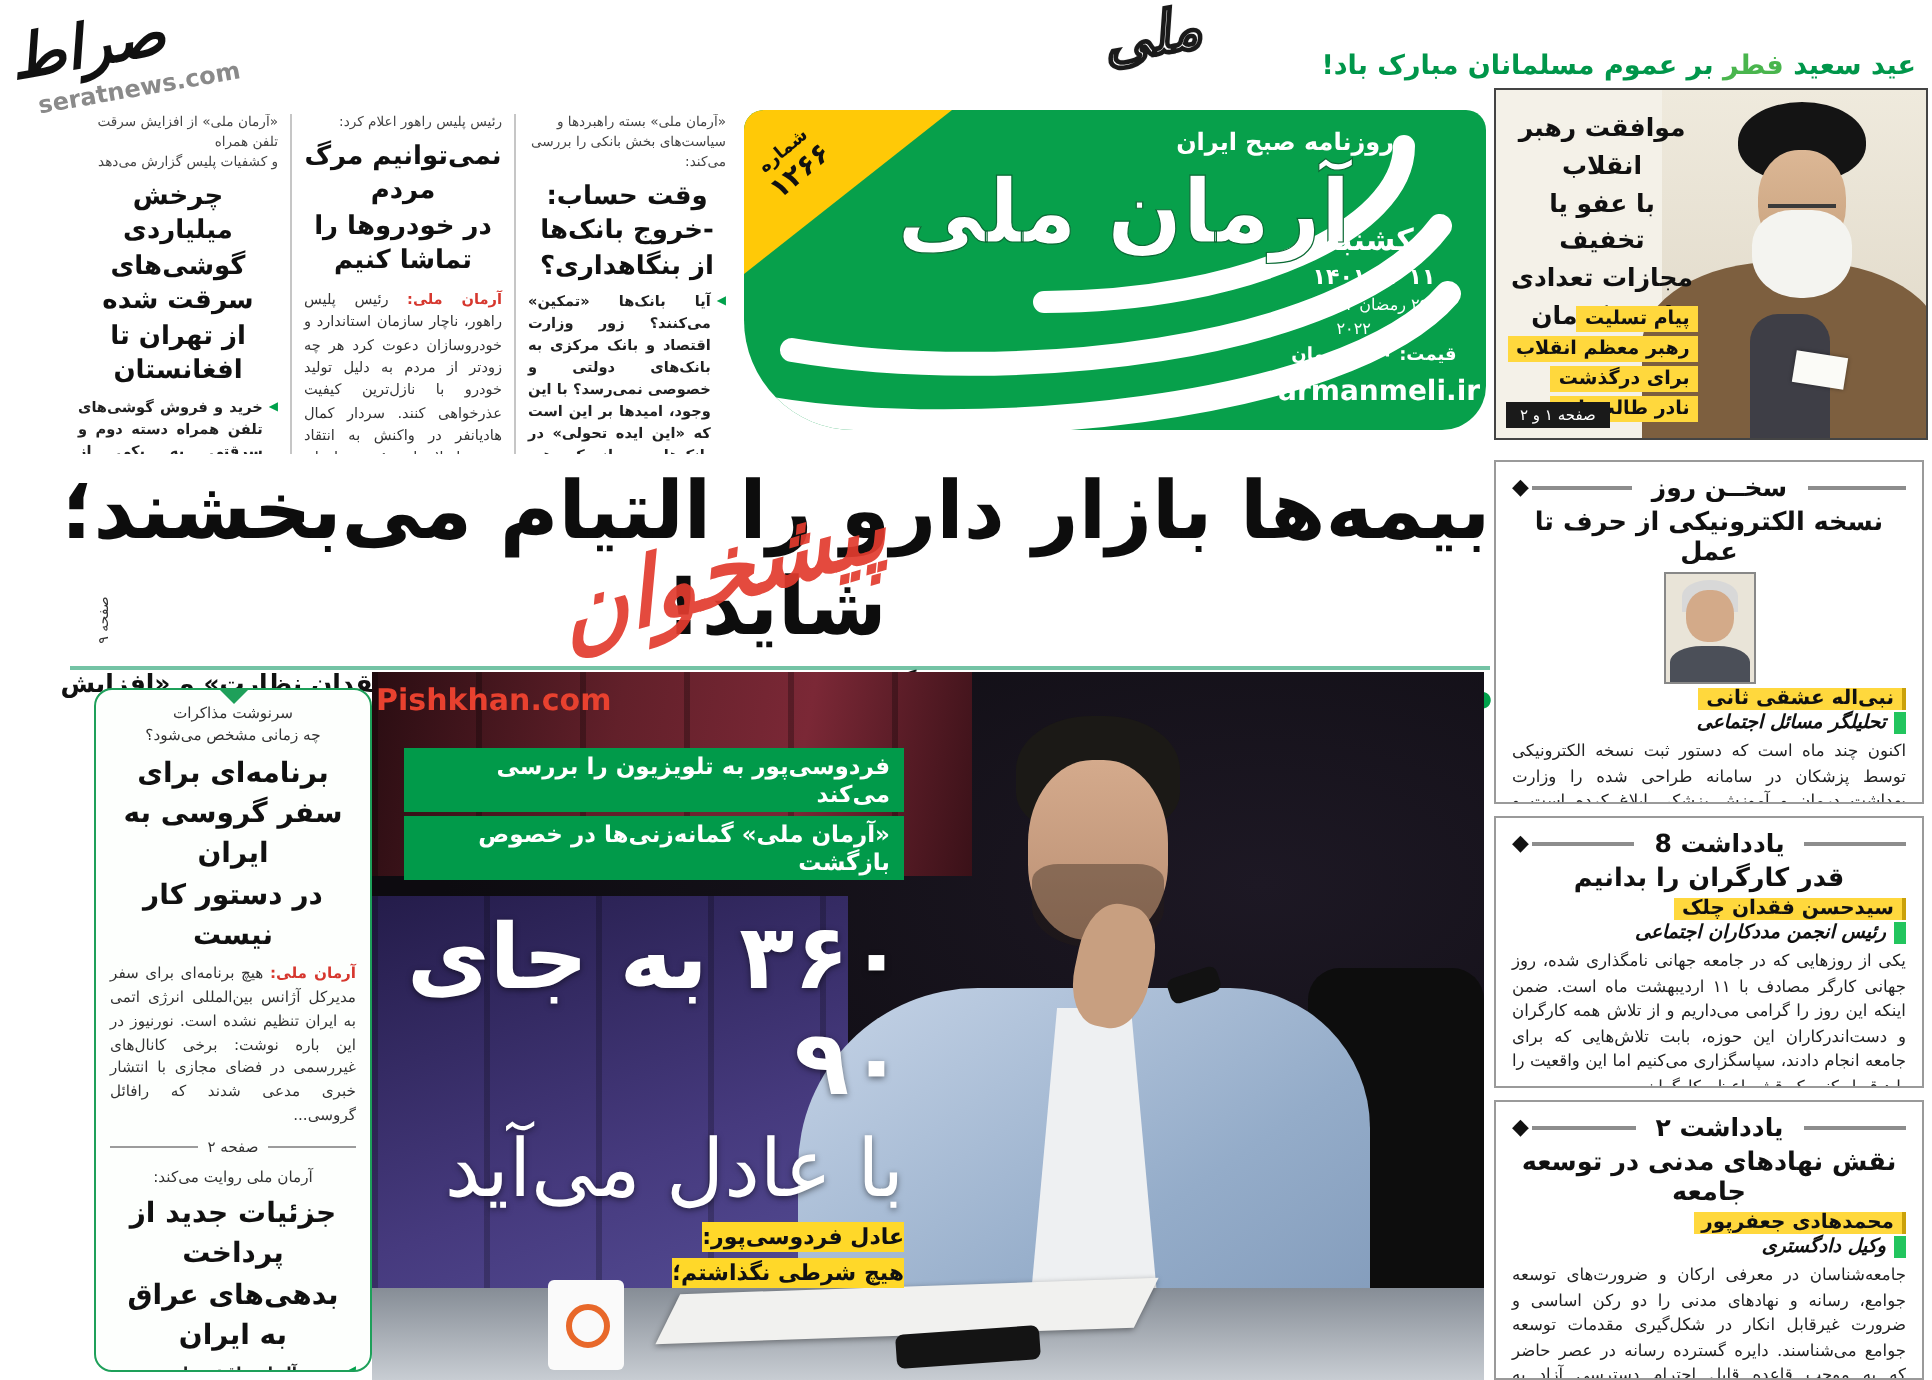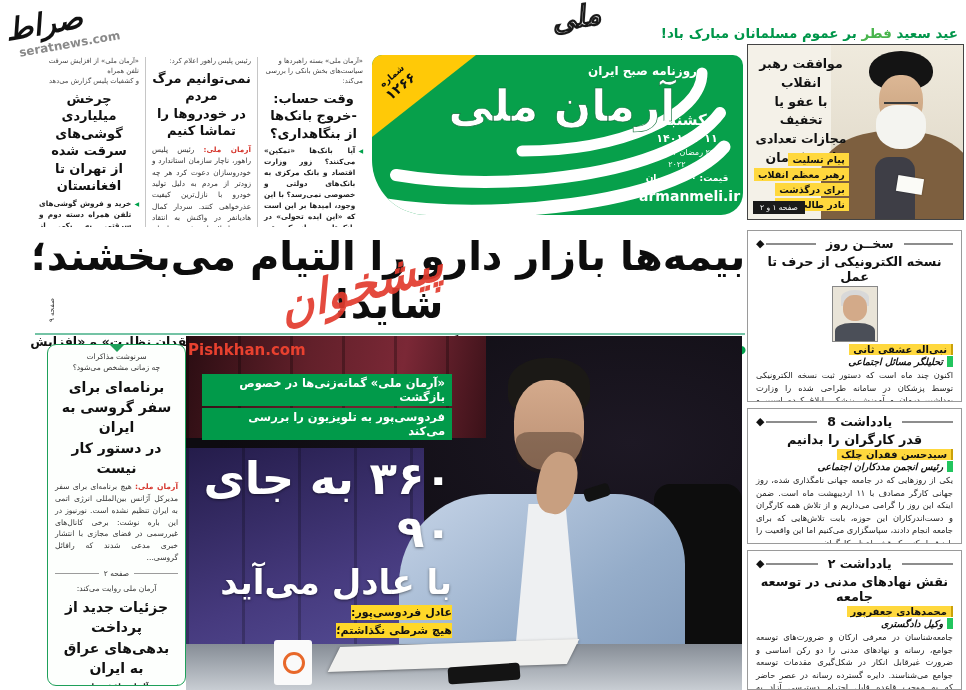--- a/index.html
+++ b/index.html
@@ -100,21 +100,21 @@
   .desk{position:absolute;left:0;bottom:0;width:100%;height:46px;background:linear-gradient(#868d96,#c8cdd3);}
   .papers{position:absolute;left:150px;bottom:22px;width:235px;height:25px;background:#f1f1ef;
      transform:skewX(-28deg) rotate(-2deg);box-shadow:0 1px 3px rgba(0,0,0,.4);}
   .mug{position:absolute;left:88px;bottom:5px;width:38px;height:45px;background:#fafafa;border-radius:3px;}
   .mug::after{content:"";position:absolute;left:9px;top:12px;width:16px;height:16px;border:3px solid #e8682a;border-radius:50%;}
   .phone{position:absolute;left:262px;bottom:8px;width:72px;height:17px;background:#141414;border-radius:4px;transform:rotate(-4deg);}
 
   .ph-overlay{position:absolute;left:16px;top:38px;width:250px;display:flex;flex-direction:column;align-items:flex-start;z-index:5;}
   .g-chip{background:#019a4a;color:#fff;font-size:11.5px;font-weight:bold;padding:2px 7px;margin-bottom:2px;}
   .ph-h1{color:#fff;font-size:45px;font-weight:bold;margin-top:10px;letter-spacing:-1px;text-shadow:0 1px 3px rgba(0,0,0,.5);}
-  .ph-h2{color:#fff;font-size:34px;font-weight:bold;margin-top:4px;letter-spacing:-1px;text-shadow:0 1px 3px rgba(0,0,0,.5);}
+  .ph-h2{color:#fff;font-size:40px;font-weight:normal;margin-top:4px;letter-spacing:-1px;text-shadow:0 1px 3px rgba(0,0,0,.5);}
   .y-chip{background:#ffd829;color:#111;font-size:11px;font-weight:bold;padding:1px 0;margin-top:3px;}
   .y-chip:first-of-type{margin-top:12px;}
 
   
   .sidebox{left:47px;top:344px;width:139px;height:342px;background:#fdfffd;border:1.5px solid #1ea05a;
            border-radius:9px;z-index:6;padding:6px 7px;box-sizing:border-box;overflow:hidden;}
   .sb-tri{position:absolute;top:-1px;left:50%;transform:translateX(-50%);width:0;height:0;
           border-left:8px solid transparent;border-right:8px solid transparent;border-top:8px solid #1ea05a;}
   .sb-kicker{font-size:7.6px;color:#333;text-align:center;line-height:1.5;}
   .sb-head{font-size:14px;font-weight:bold;color:#111;text-align:center;line-height:1.45;margin:3px 0;}
@@ -258,22 +258,22 @@
     <div class="host-face"></div>
     <div class="host-beard"></div>
     <div class="host-hand"></div>
     <div class="watch"></div>
     <div class="desk"></div>
     <div class="papers"></div>
     <div class="mug"></div>
     <div class="phone"></div>
 
     <div class="ph-overlay">
+      <div class="g-chip">فردوسی‌پور به تلویزیون را بررسی می‌کند</div>
       <div class="g-chip">«آرمان ملی» گمانه‌زنی‌ها در خصوص بازگشت</div>
-      <div class="g-chip">فردوسی‌پور به تلویزیون را بررسی می‌کند</div>
       <div class="ph-h1">۳۶۰ به جای ۹۰</div>
       <div class="ph-h2">با عادل می‌آید</div>
       <div class="y-chip">عادل فردوسی‌پور:</div>
       <div class="y-chip">هیچ شرطی نگذاشتم؛</div>
 
     </div>
   </div>
 
   <div class="abs pish-script">پیشخوان</div>
   <div class="abs pish-url">Pishkhan.com</div>

